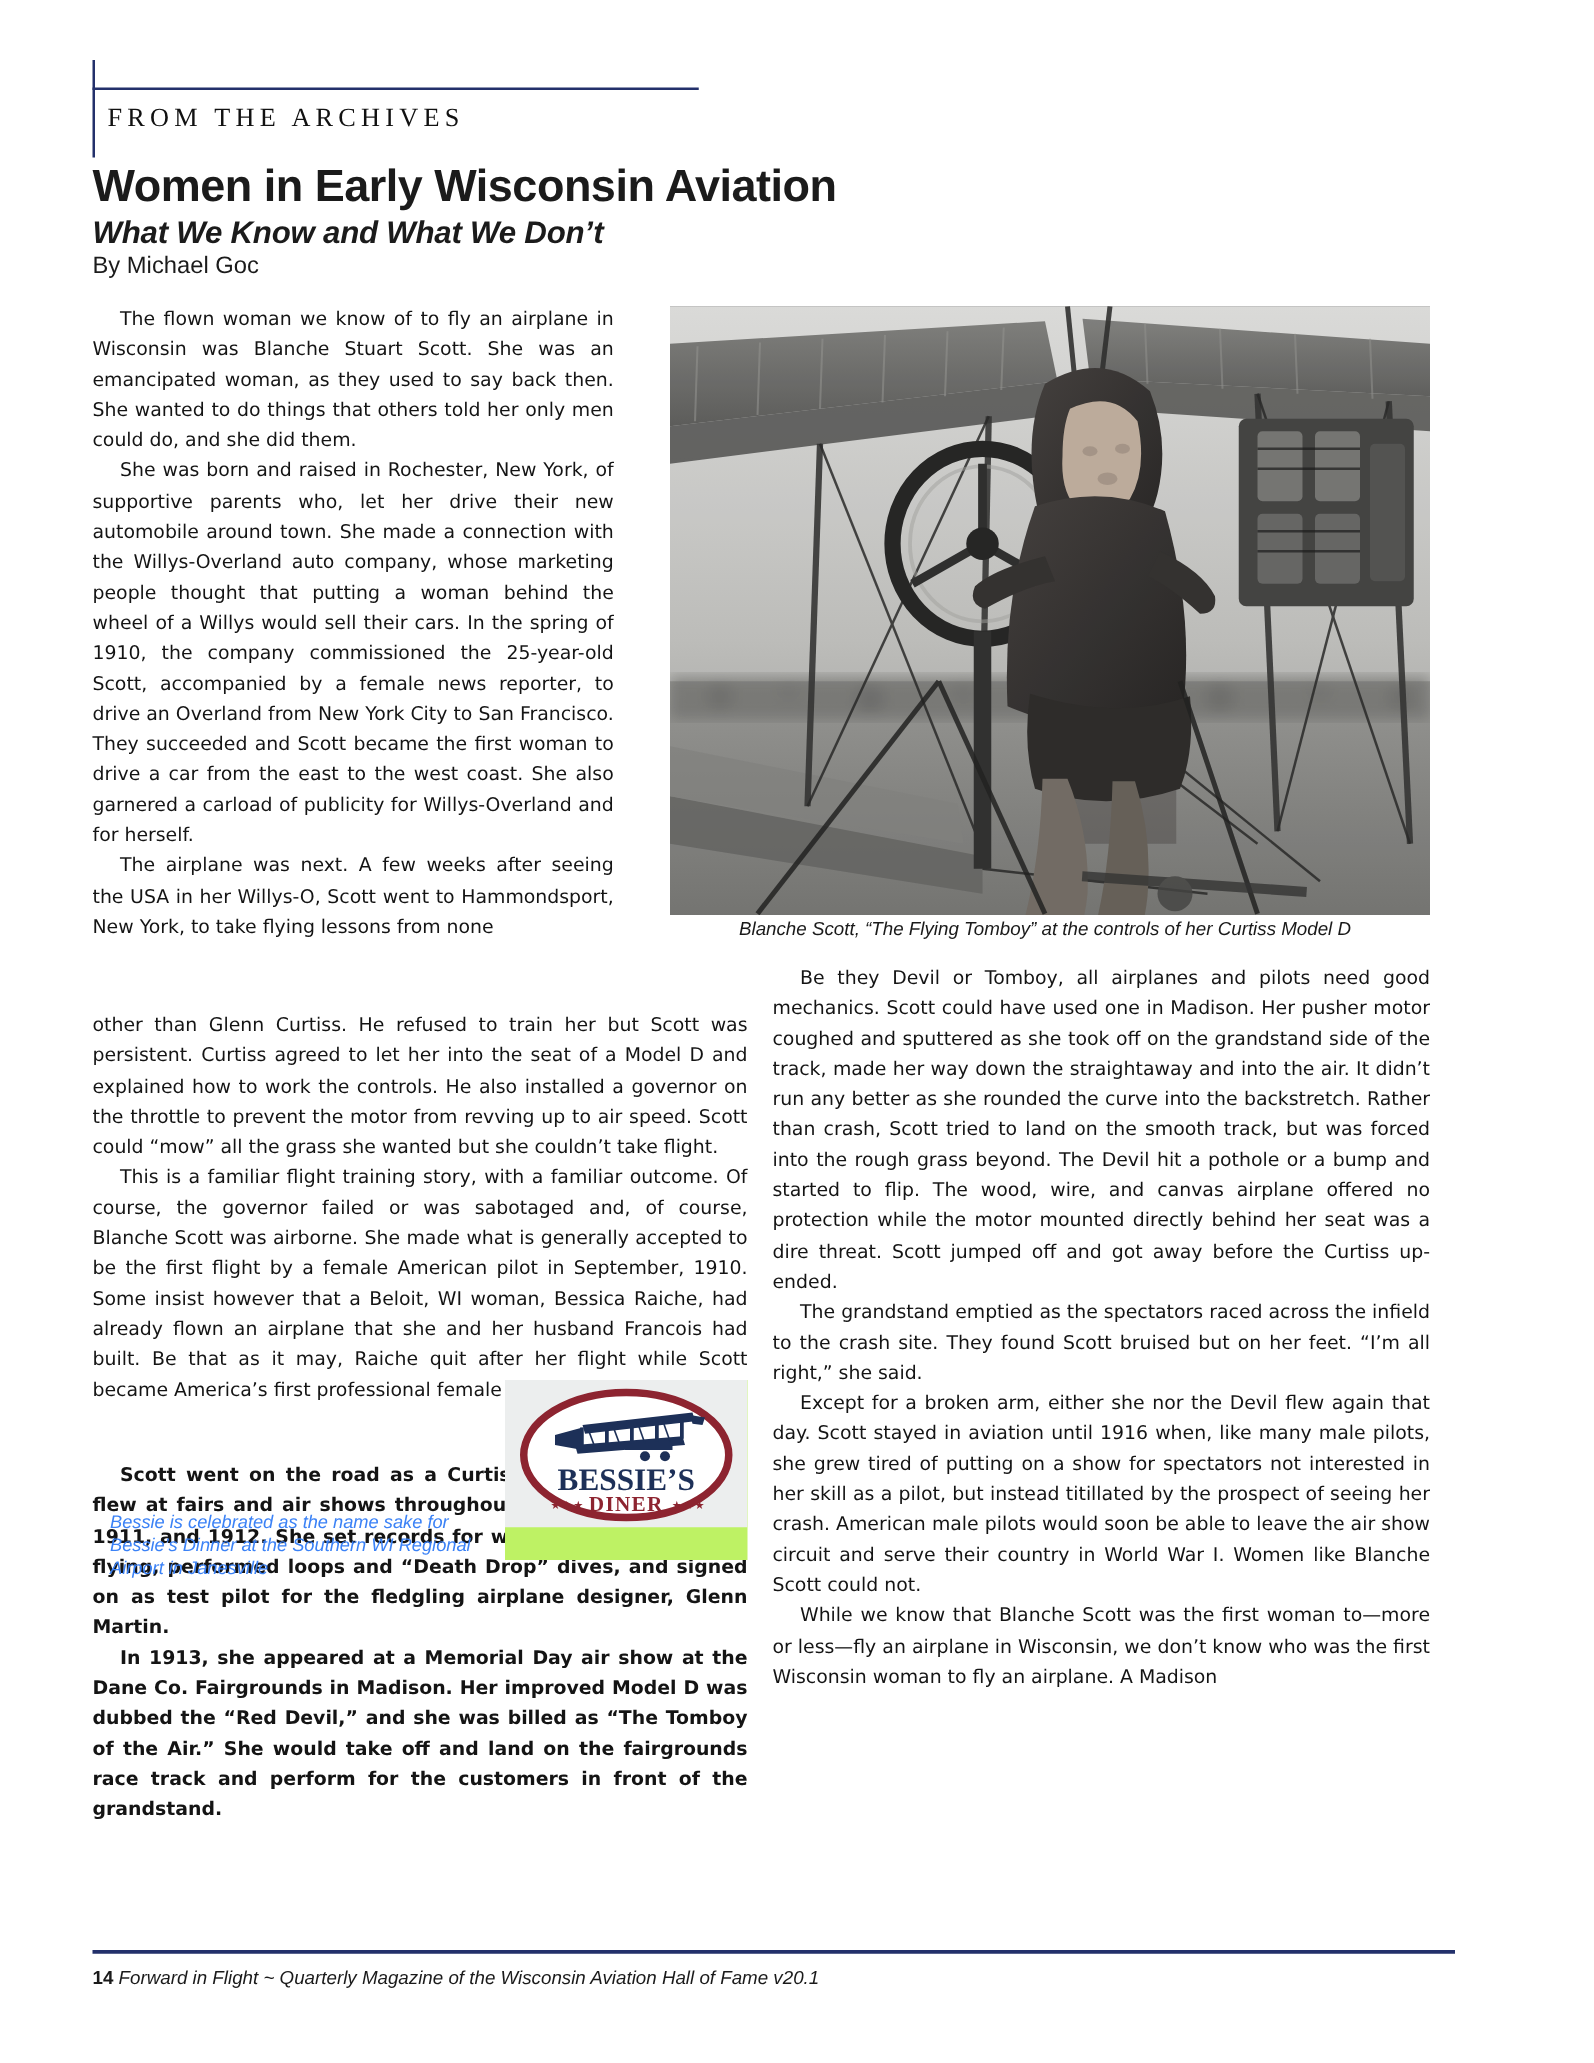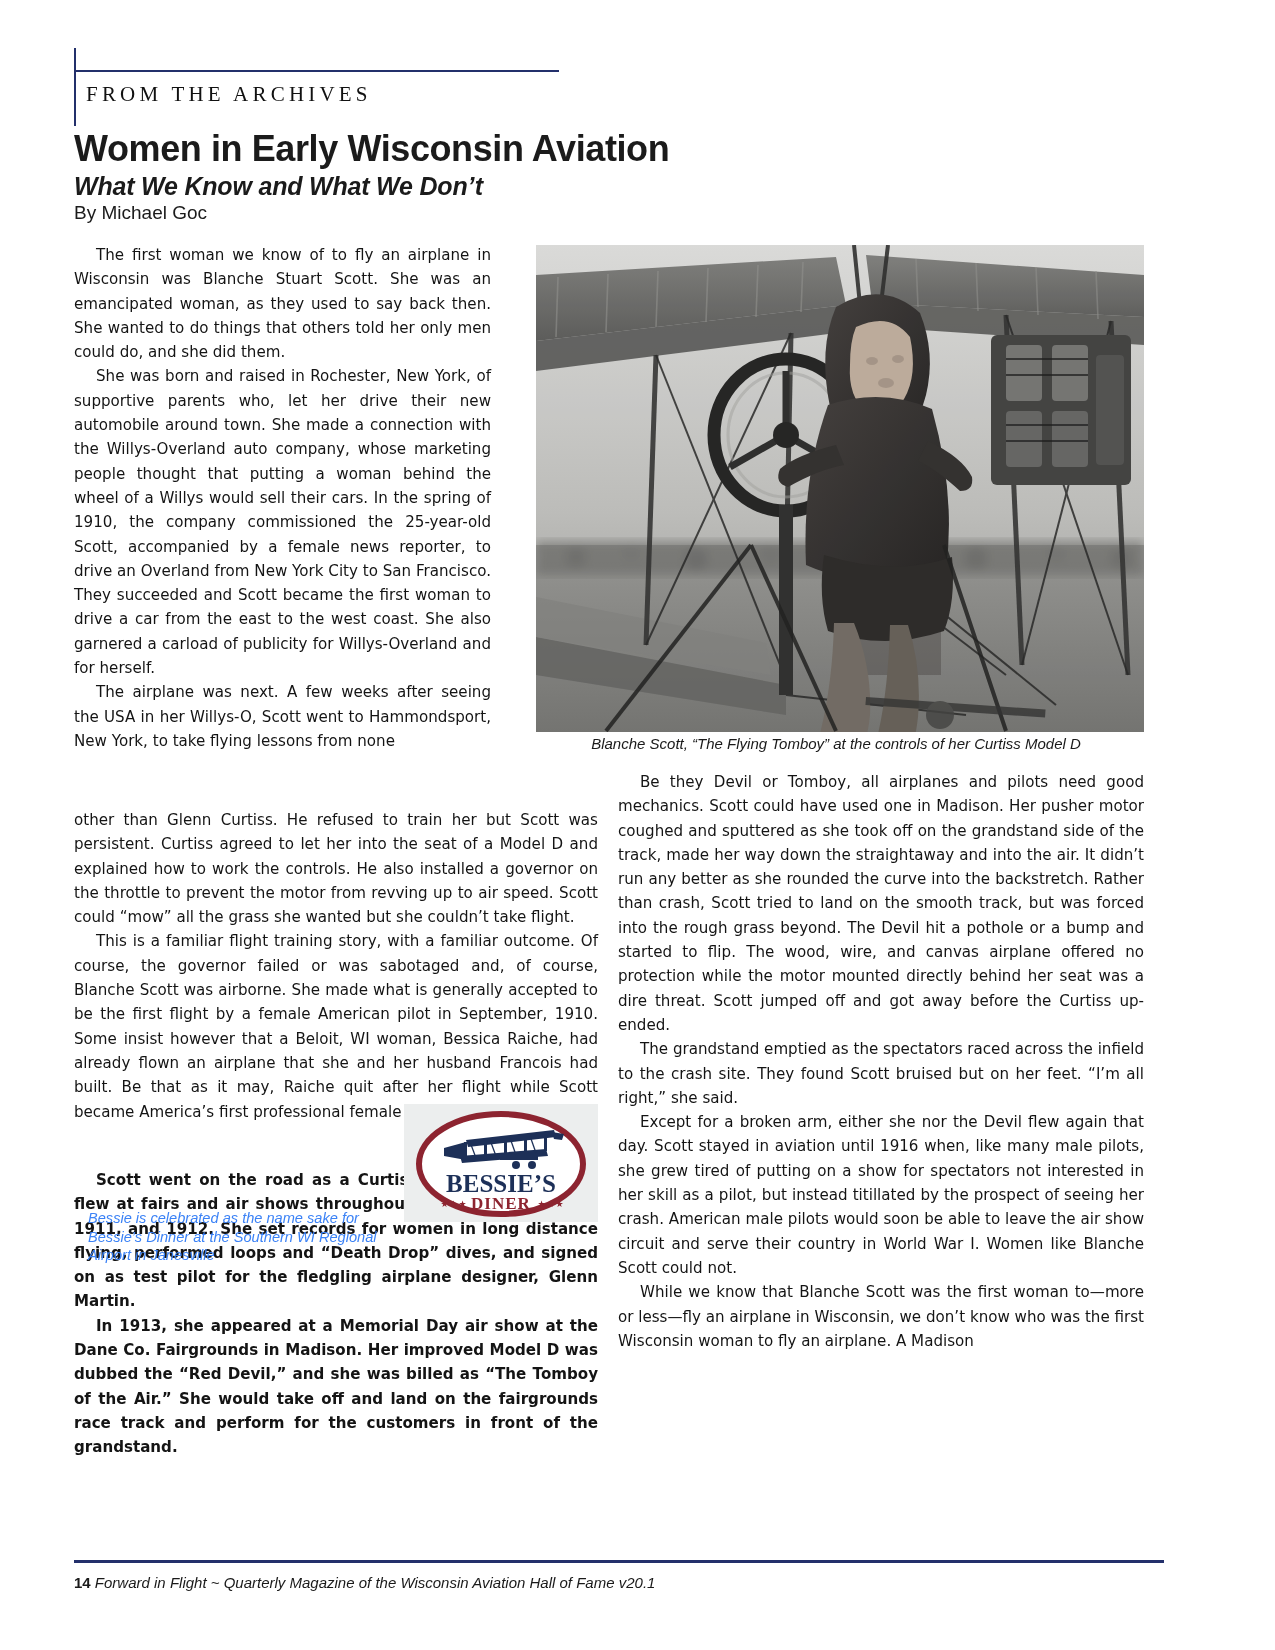--- a/index.html
+++ b/index.html
@@ -159,22 +159,22 @@
     font-size: 15px;
     color: #1a1a1a;
   }
 
   
   .logo-wrap {
     position: absolute;
     left: 404px;
     top: 1104px;
     width: 194px;
-    height: 118px;
-    background: #737373;
+    height: 144px;
+    background: #bef264;
   }
   .logo-caption {
     position: absolute;
     left: 88px;
     top: 1209px;
     width: 292px;
     font-family: "Liberation Sans", sans-serif;
     font-style: italic;
     font-size: 14.6px;
     line-height: 18.6px;
@@ -385,21 +385,21 @@
         <circle cx="404" cy="470" r="14" fill="#3a3a38"></circle>
       </g>
 
       <rect x="0" y="0" width="608" height="487" fill="#ffffff" opacity="0.05"></rect>
     </svg>
   </div>
 
   <div class="photo-caption">Blanche Scott, “The Flying Tomboy”  at the controls of her Curtiss Model D</div>
 
   <div class="bodytext col-left-top">
-    <p>The first woman we know of to fly an airplane in Wisconsin was Blanche Stuart Scott. She was an emancipated woman, as they used to say back then. She wanted to do things that others told her only men could do, and she did them.</p>
+    <p>The flown woman we know of to fly an airplane in Wisconsin was Blanche Stuart Scott. She was an emancipated woman, as they used to say back then. She wanted to do things that others told her only men could do, and she did them.</p>
     <p>She was born and raised in Rochester, New York, of supportive parents who, let her drive their new automobile around town. She made a connection with the Willys-Overland auto company, whose marketing people thought that putting a woman behind the wheel of a Willys would sell their cars. In the spring of 1910, the company commissioned the 25-year-old Scott, accompanied by a female news reporter, to drive an Overland from New York City to San Francisco. They succeeded and  Scott became the first woman to drive a car from the east to the west coast. She also garnered a carload of publicity for Willys-Overland and for herself.</p>
     <p>The airplane was next. A few weeks after seeing the USA in her Willys-O, Scott went to Hammondsport, New York, to take flying lessons from none</p>
   </div>
 
   <div class="bodytext col-left-bottom">
     <p class="noindent">other than Glenn Curtiss. He refused to train her but Scott was persistent. Curtiss agreed to let her into the seat of a Model D and explained how to work the controls. He also installed a governor on the throttle to prevent the motor from revving up to air speed. Scott could “mow” all the grass she wanted but she couldn’t take flight.</p>
     <p>This is a familiar flight training story, with a familiar outcome. Of course, the governor failed or was sabotaged and, of course, Blanche Scott was airborne. She made what is generally accepted to be the first flight by a female American pilot in September, 1910. Some insist however that a Beloit, WI woman, Bessica Raiche, had already flown an airplane that she and her husband Francois had built. Be that as it may, Raiche quit after her flight while Scott became America’s first professional female aviator.</p>
   </div>
 
   <div class="bodytext col-left-tail">

